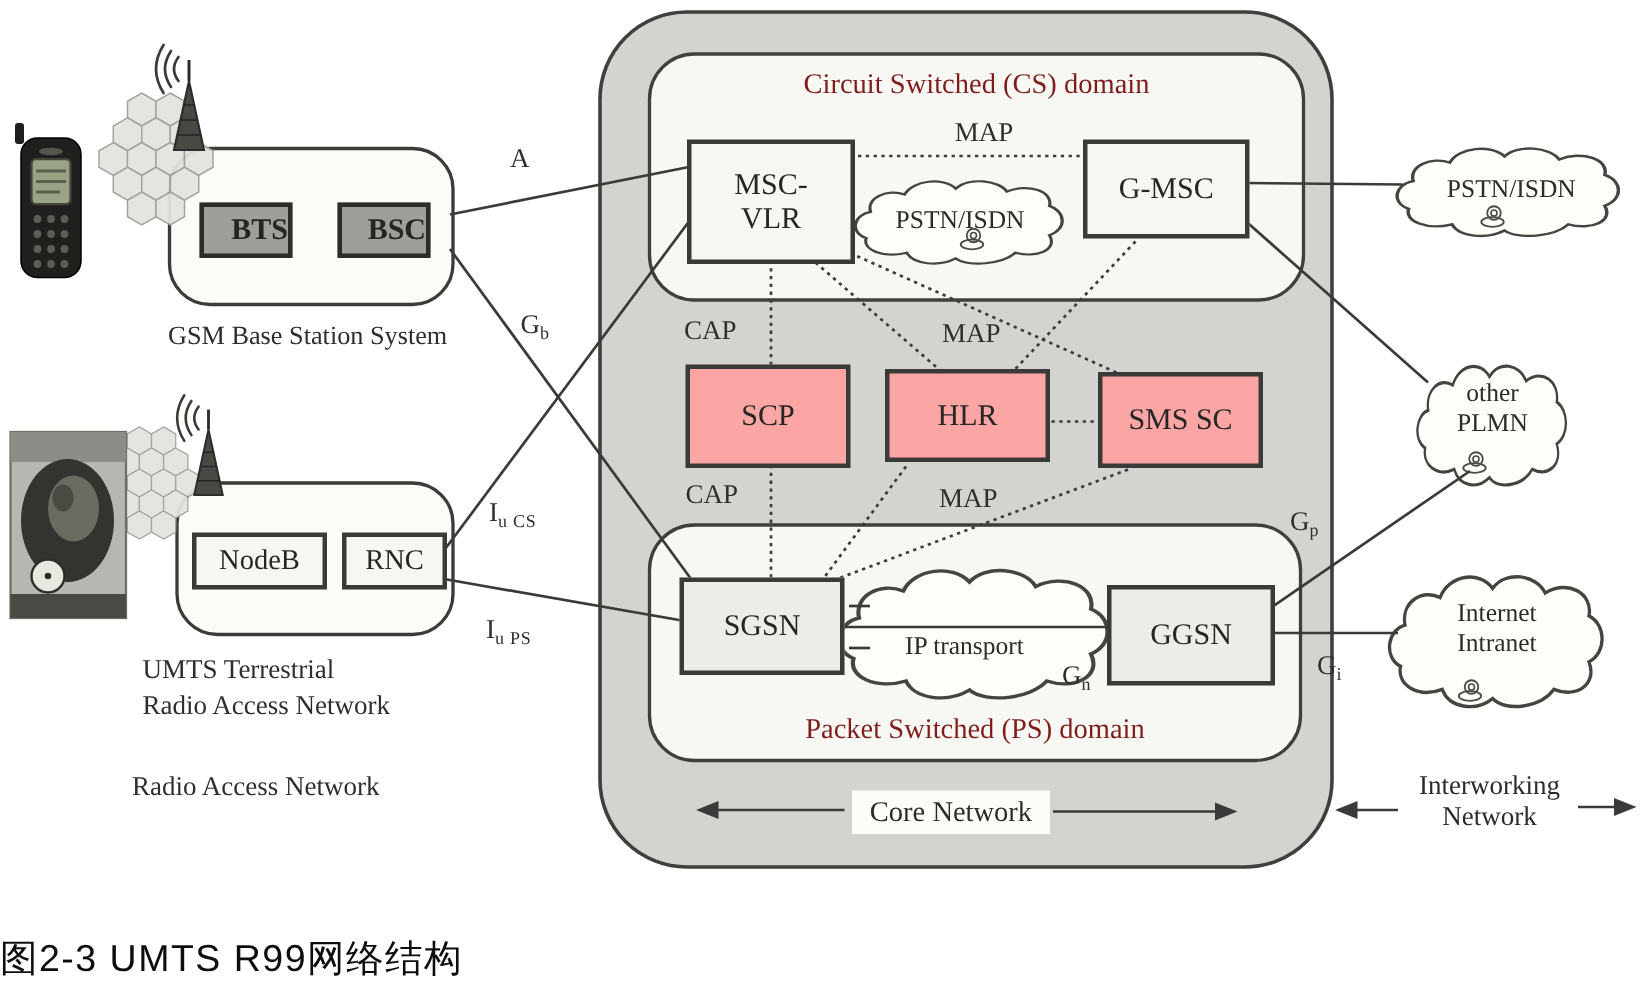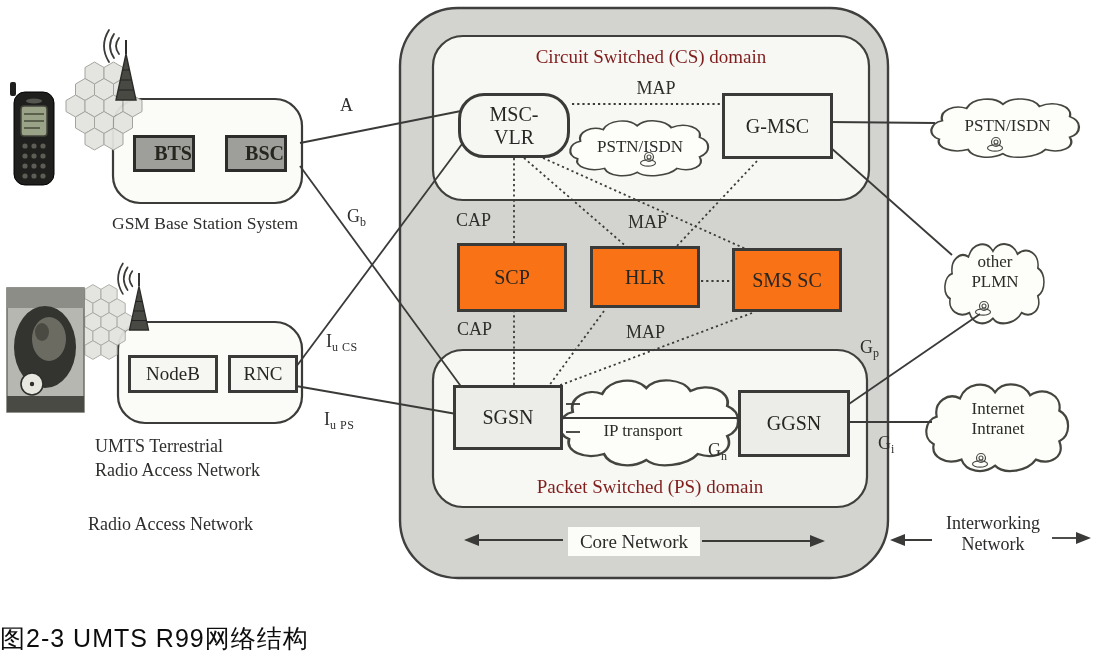--- a/index.html
+++ b/index.html
@@ -3,21 +3,21 @@
 <meta charset="utf-8">
 <style>
   html,body{margin:0;padding:0;background:#ffffff;}
   #stage{position:relative;width:1098px;height:664px;background:#ffffff;overflow:hidden;
          font-family:"Liberation Serif", serif;color:#2b2b29;}
   #diagram-svg{position:absolute;left:0;top:0;z-index:1;}
   .abs{position:absolute;z-index:2;}
   .node{box-sizing:border-box;border:3px solid #3a3a38;display:flex;align-items:center;justify-content:center;
         text-align:center;font-size:20px;line-height:1.12;color:#262624;}
   .node.on-white{background:#f6f6f2;}
-  .node.on-gray{background:#f97316;font-family:Liberation Serif, serif;}
+  .node.on-gray{background:#fca5a5;font-family:Liberation Serif, serif;}
   .node.ps-fill{background:#ececе8;background:#ececae00;background:#ecece8;}
   .smallnode{box-sizing:border-box;border:3px solid #2c2c2a;background:#9e9e9a;display:flex;align-items:center;
              justify-content:flex-end;font-size:20px;font-weight:bold;color:#26261f;}
   .lbl{font-size:18px;white-space:nowrap;color:#2e2e2c;}
   .lbl .sub{font-size:12px;vertical-align:-4px;letter-spacing:0.5px;}
   .title{font-size:19px;text-align:center;color:#7f1d1d;}
   .cloudtxt{font-size:17px;text-align:center;line-height:1.18;color:#2b2b29;white-space:nowrap;}
   .corelabel{background:#fcfcf9;display:flex;align-items:center;justify-content:center;font-size:19px;color:#2b2b29;}
   .caption{width:100%;text-align:left;font-family:"Liberation Sans", sans-serif;
            font-size:25px;font-weight:500;color:#0d0d0d;letter-spacing:1px;}
@@ -167,21 +167,21 @@
   <g stroke="#3a3a38" stroke-width="1.8">
     <line x1="898" y1="540" x2="932" y2="540"></line>
     <line x1="1052" y1="538" x2="1083" y2="538"></line>
   </g>
   <polygon points="890,540 905,534 905,546" fill="#3a3a38"></polygon>
   <polygon points="1091,538 1076,532 1076,544" fill="#3a3a38"></polygon>
 </svg>
 
 <div class="abs title" style="left:433px;top:46px;width:436px;">Circuit Switched (CS) domain</div>
 
-<div class="abs node on-white" style="left:458px;top:93px;width:112px;height:65px;border-radius:26px;">
+<div class="abs node on-white" style="left:458px;top:93px;width:112px;height:83px;">
   <div>
         <div>MSC-</div>
        <div>VLR</div>
       </div>
 </div>
 <div class="abs node on-white" style="left:722px;top:93px;width:111px;height:66px;">
   <span>G-MSC</span>
 </div>
 <div class="abs cloudtxt" style="left:575px;top:137px;width:130px;">PSTN/ISDN</div>
 

